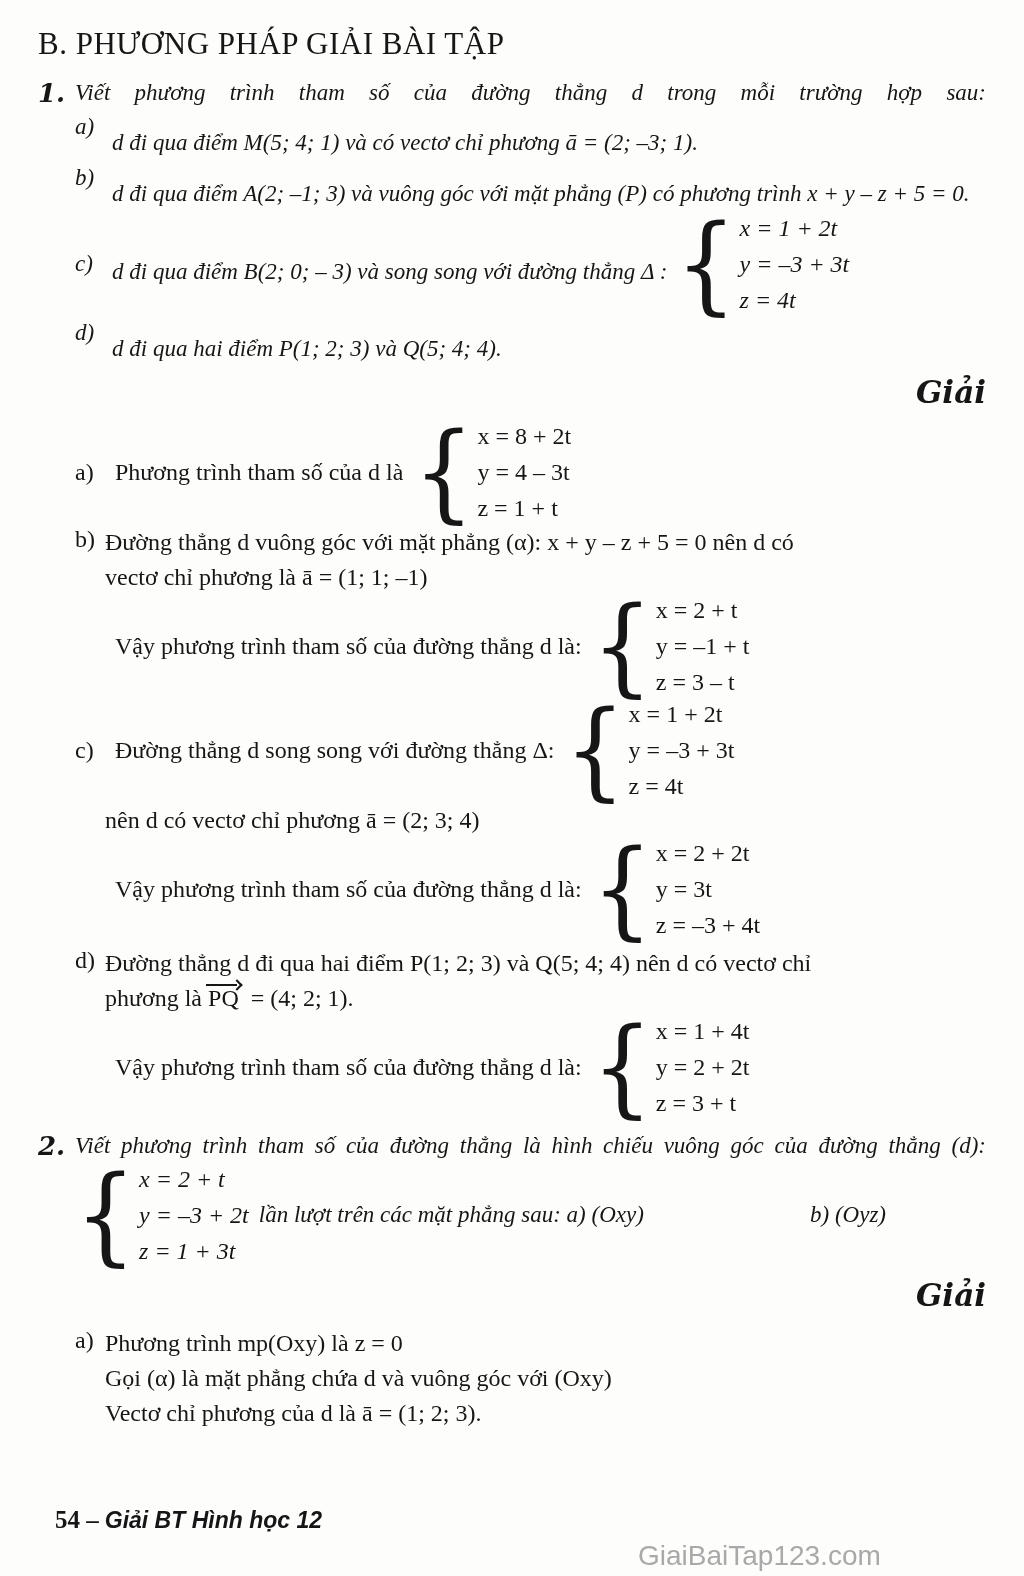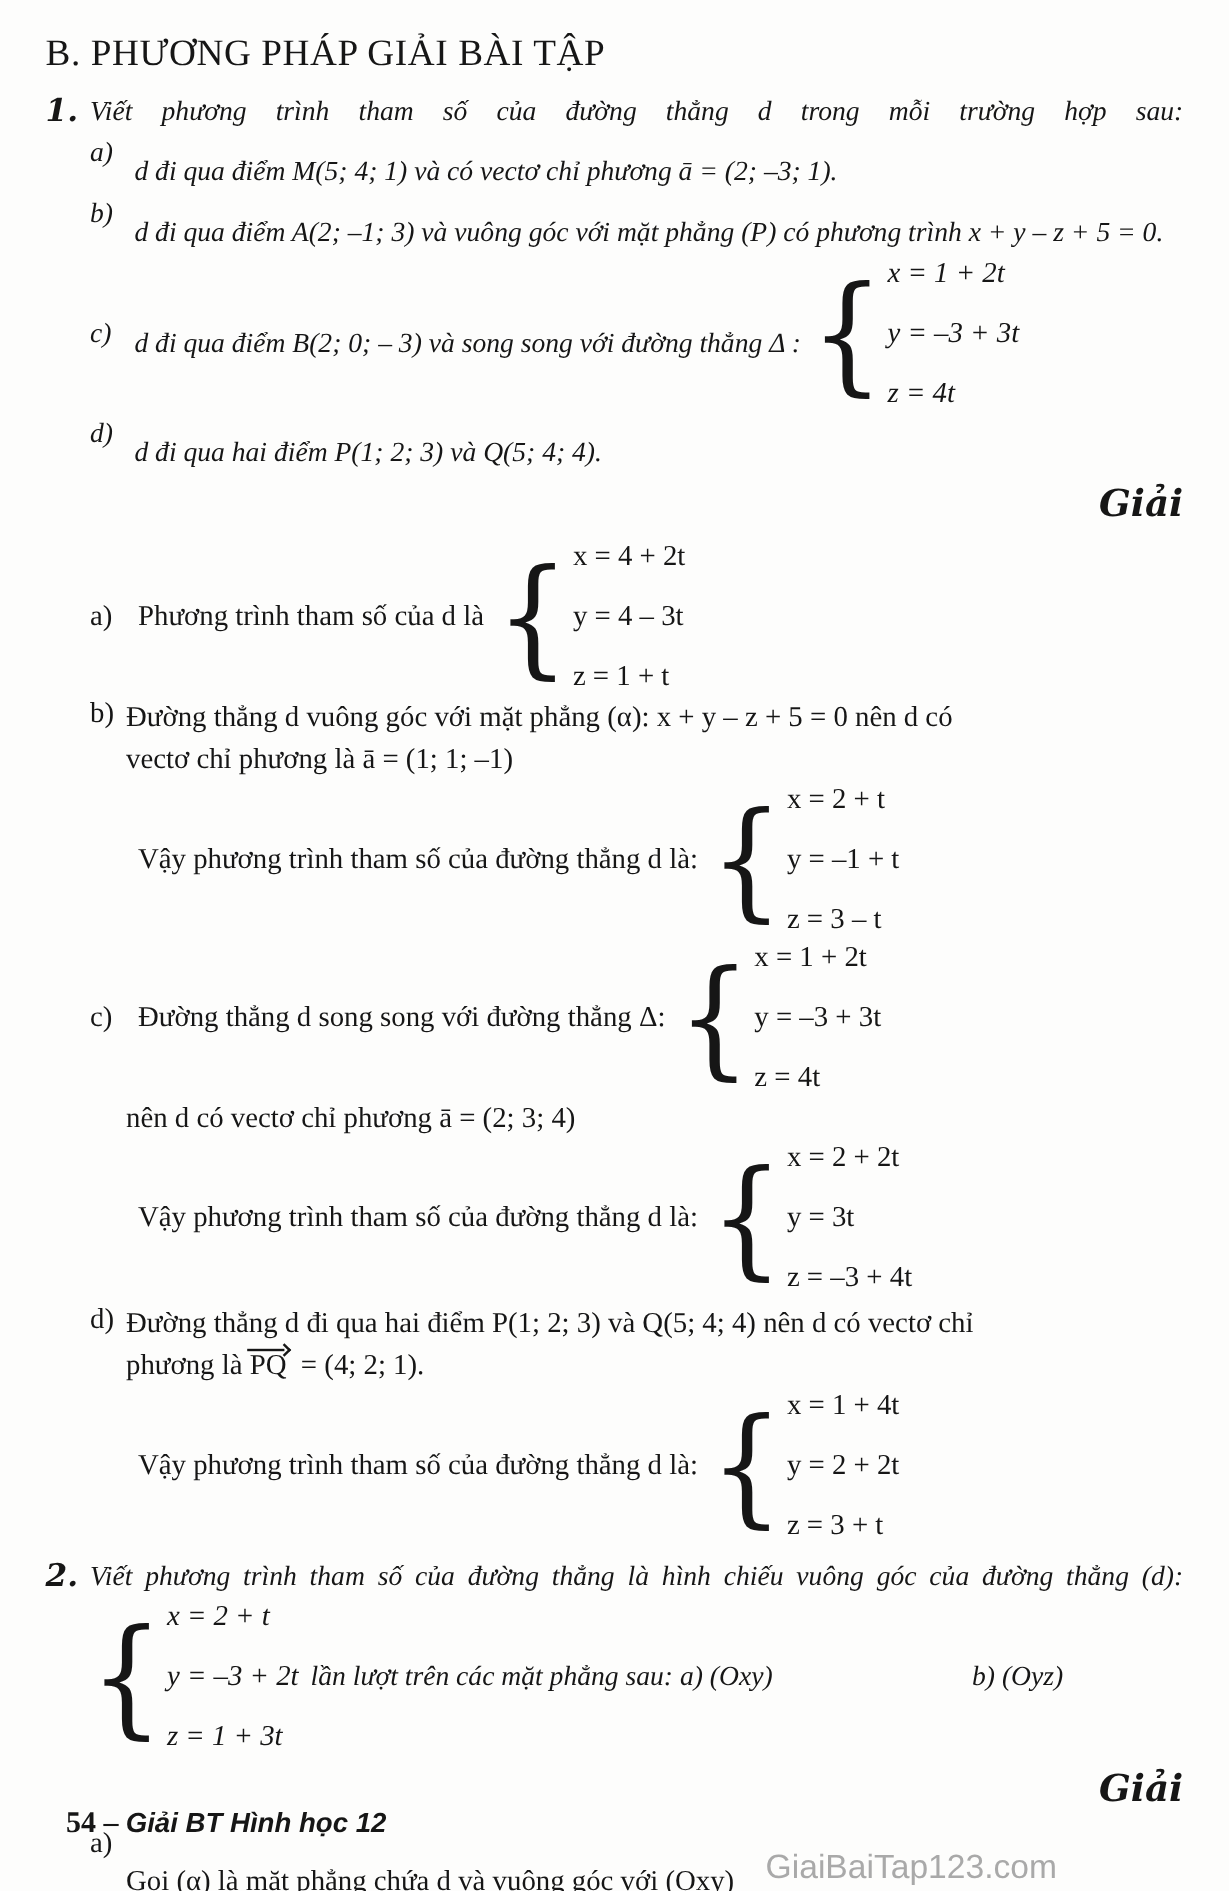--- a/index.html
+++ b/index.html
@@ -42,21 +42,21 @@
   .row-c { align-items: center; margin-bottom: 4px; }
 
   
   .sys { display: inline-flex; align-items: center; vertical-align: middle; }
   .brace {
     font-family: "DejaVu Serif", serif;
     font-size: 96px; font-weight: 200; line-height: 1;
     transform: scaleY(1.12);
     margin-right: 3px;
   }
-  .rows { display: inline-flex; flex-direction: column; gap: 22px; }
+  .rows { display: inline-flex; flex-direction: column; gap: 8px; }
   .eq { font-size: 24px; line-height: 28px; white-space: nowrap; }
   .sys.italic .eq { font-style: italic; }
 
   
   .giai {
     text-align: right;
     font-family: "DejaVu Serif", serif;
     font-style: italic; font-weight: bold;
     font-size: 31px; line-height: 40px;
     margin: 8px 0 10px 0;
@@ -143,21 +143,21 @@
   </div>
 
   <div class="giai">Giải</div>
 
   <div class="sol-row">
     <span class="sol-label">a)</span>
     <span class="sol-lead">Phương trình tham số của d là</span>
     <span class="sys">
       <span class="brace">{</span>
       <span class="rows">
-        <span class="eq">x = 4 + 2t</span>
+        <span class="eq">x = 8 + 2t</span>
         <span class="eq">y = 4 – 3t</span>
         <span class="eq">z = 1 + t</span>
       </span>
     </span>
   </div>
 
   <div class="sol-para">
     <span class="sol-label">b)</span>
     <span class="sol-text">Đường thẳng d vuông góc với mặt phẳng (α): x + y – z + 5 = 0 nên d có</span>
   </div>
@@ -242,20 +242,21 @@
       </span>
     </span>
     <span class="p2text">lần lượt trên các mặt phẳng sau: a) (Oxy)</span>
     <span class="p2optb">b) (Oyz)</span>
   </div>
 
   <div class="giai" style="margin:10px 0 12px 0;">Giải</div>
 
   <div class="sol-para">
     <span class="sol-label">a)</span>
+    <span class="sol-text">Phương trình mp(Oxy) là z = 0</span>
   </div>
   <div class="sol-para">
     <span class="sol-label"></span>
     <span class="sol-text">Gọi (α) là mặt phẳng chứa d và vuông góc với (Oxy)</span>
   </div>
   <div class="sol-para">
     <span class="sol-label"></span>
     <span class="sol-text">Vectơ chỉ phương của d là  ā  = (1; 2; 3).</span>
   </div>
 

